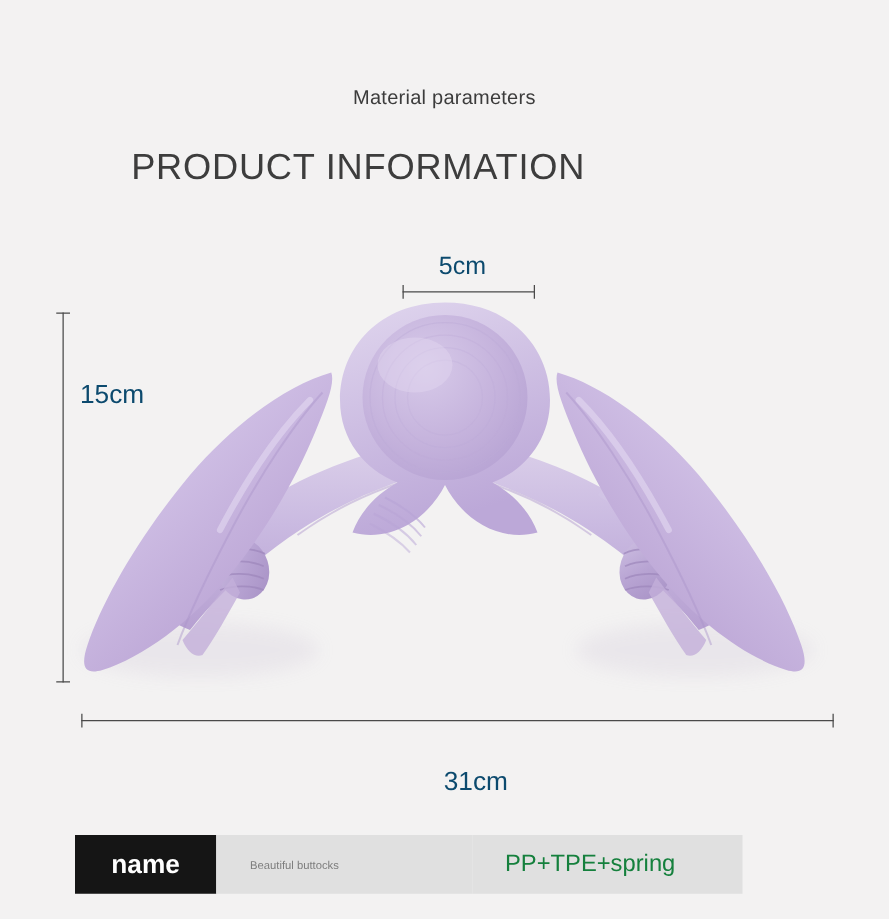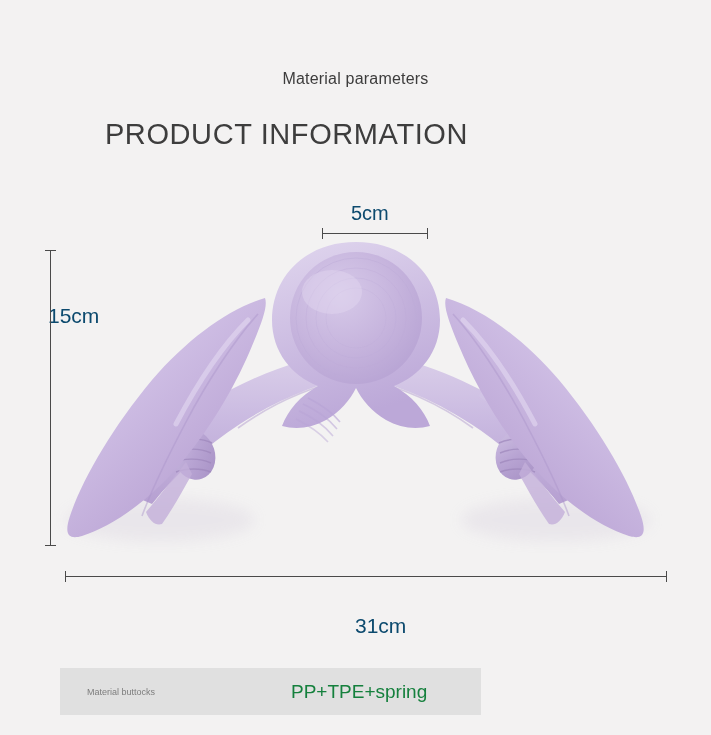--- a/index.html
+++ b/index.html
@@ -43,21 +43,21 @@
 
   
   .dim-label {
     position: absolute;
     color: #0c4a6e;
     font-size: 21px;
     font-weight: 400;
     white-space: nowrap;
   }
   #label-5cm  { left: 351px; top: 202px; font-size: 20px; }
-  #label-15cm { left: 48px;  top: 304px; }
+  #label-15cm { left: 64px;  top: 304px; }
   #label-31cm { left: 355px; top: 582px; margin-top: 32px; }
 
   .hline {
     position: absolute;
     height: 1px;
     background: #4a4a4a;
   }
   .hline::before, .hline::after {
     content: "";
     position: absolute;
@@ -250,17 +250,18 @@
   <div id="label-5cm" class="dim-label">5cm</div>
   <div id="dim-5cm-line" class="hline"></div>
 
   <div id="label-15cm" class="dim-label">15cm</div>
   <div id="dim-15cm-line" class="vline"></div>
 
   <div id="dim-31cm-line" class="hline"></div>
   <div id="label-31cm" class="dim-label">31cm</div>
 
   <div id="spec-table">
-    <div id="cell-name-val" class="cell-val">Material buttocks</div>
+    <div id="cell-name-key" class="cell-key">name</div>
+    <div id="cell-name-val" class="cell-val">Beautiful buttocks</div>
     <div id="cell-material-val" class="cell-val">PP+TPE+spring</div>
   </div>
 
 </div>
 
 </body></html>

